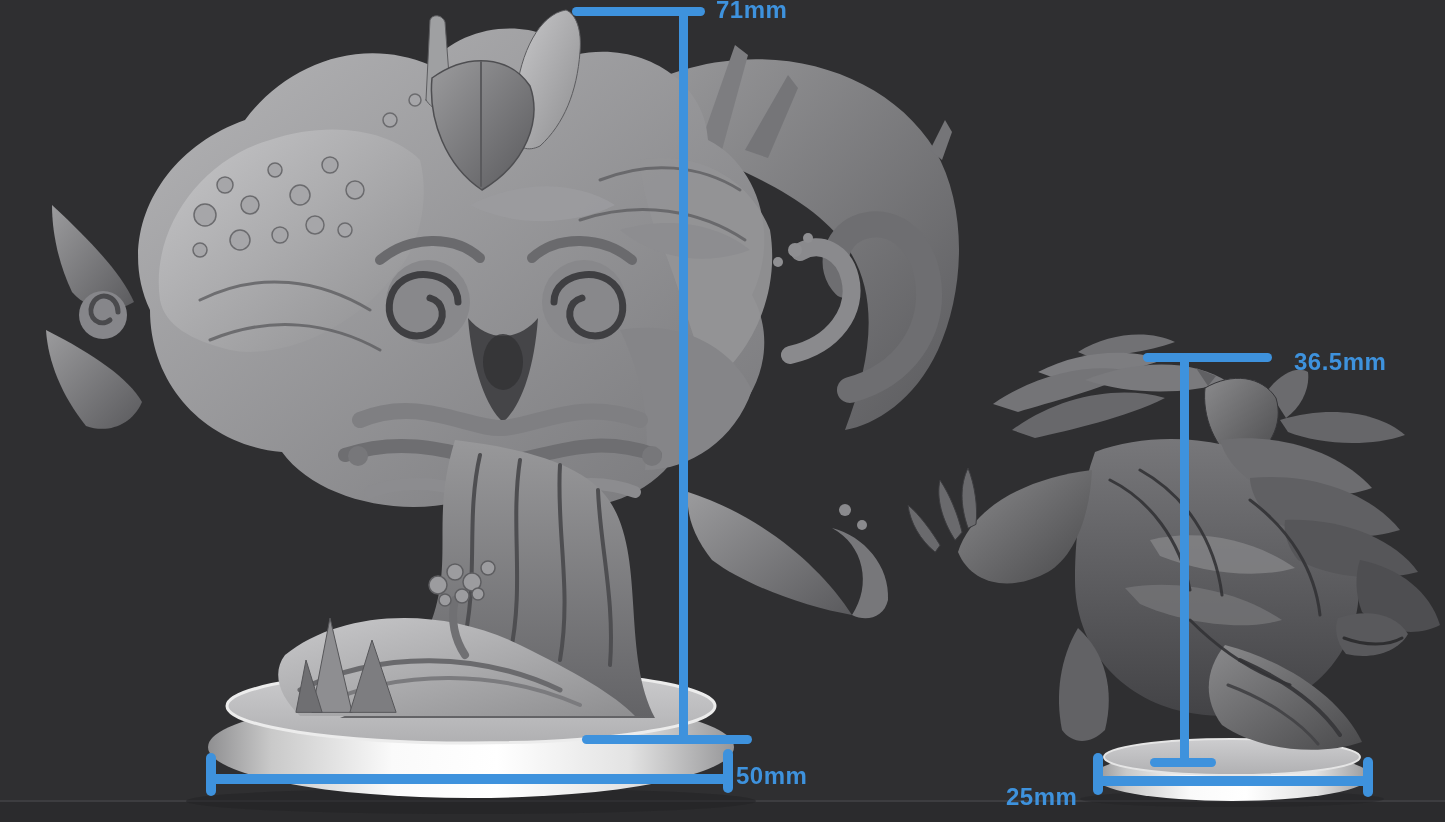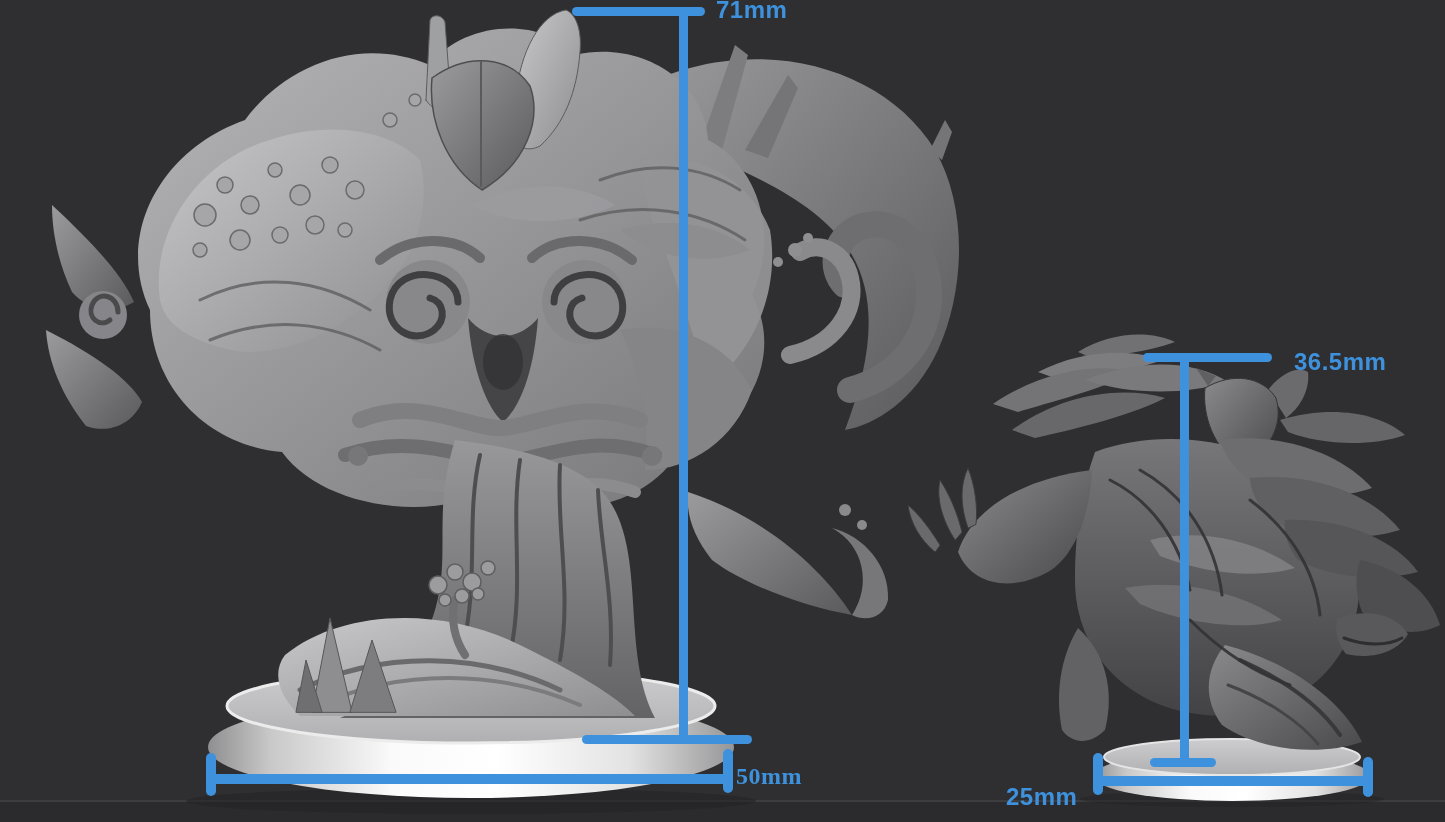--- a/index.html
+++ b/index.html
@@ -256,21 +256,21 @@
   </svg>
 
   <div class="bar" style="left:572px;top:7px;width:133px;height:9px;"></div>
   <div class="bar" style="left:679px;top:7px;width:9px;height:737px;"></div>
   <div class="bar" style="left:582px;top:735px;width:170px;height:9px;"></div>
   <span class="mlabel" style="left:716px;top:-4px;">71mm</span>
 
   <div class="bar" style="left:211px;top:774px;width:520px;height:10px;"></div>
   <div class="bar" style="left:206px;top:753px;width:10px;height:43px;"></div>
   <div class="bar" style="left:723px;top:749px;width:10px;height:44px;"></div>
-  <span class="mlabel" style="left:736px;top:762px;font-family:Liberation Serif, serif;">50mm</span>
+  <span class="mlabel" style="left:736px;top:762px;">50mm</span>
 
   <div class="bar" style="left:1143px;top:353px;width:129px;height:9px;"></div>
   <div class="bar" style="left:1180px;top:353px;width:9px;height:413px;"></div>
   <div class="bar" style="left:1150px;top:758px;width:66px;height:9px;"></div>
   <span class="mlabel" style="left:1294px;top:348px;text-align:center;">36.5mm</span>
 
   <div class="bar" style="left:1096px;top:776px;width:277px;height:10px;"></div>
   <div class="bar" style="left:1093px;top:753px;width:10px;height:42px;"></div>
   <div class="bar" style="left:1363px;top:757px;width:10px;height:40px;"></div>
   <span class="mlabel" style="left:1006px;top:783px;">25mm</span>

